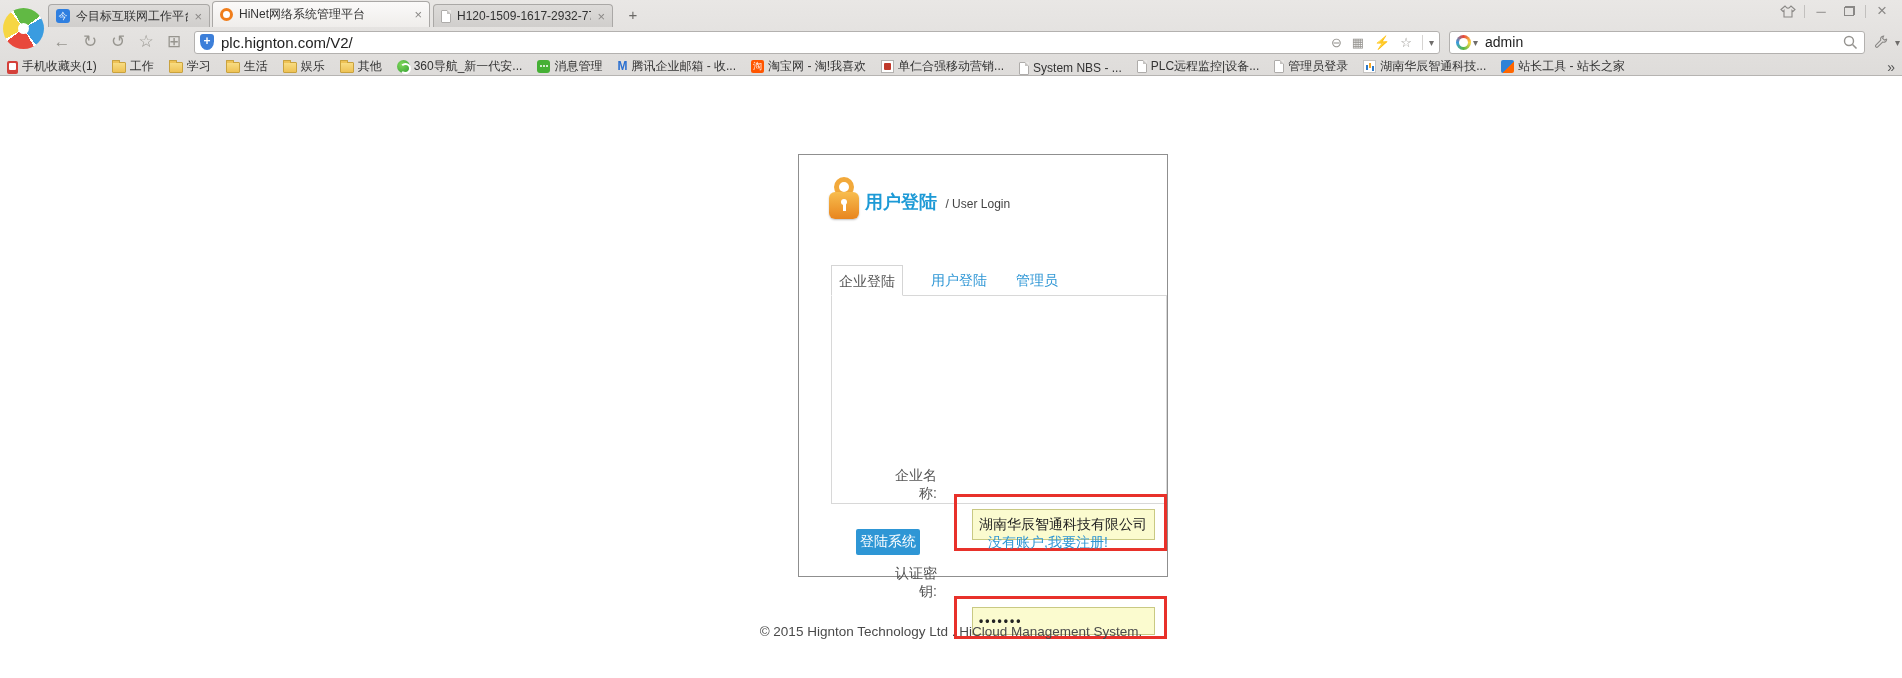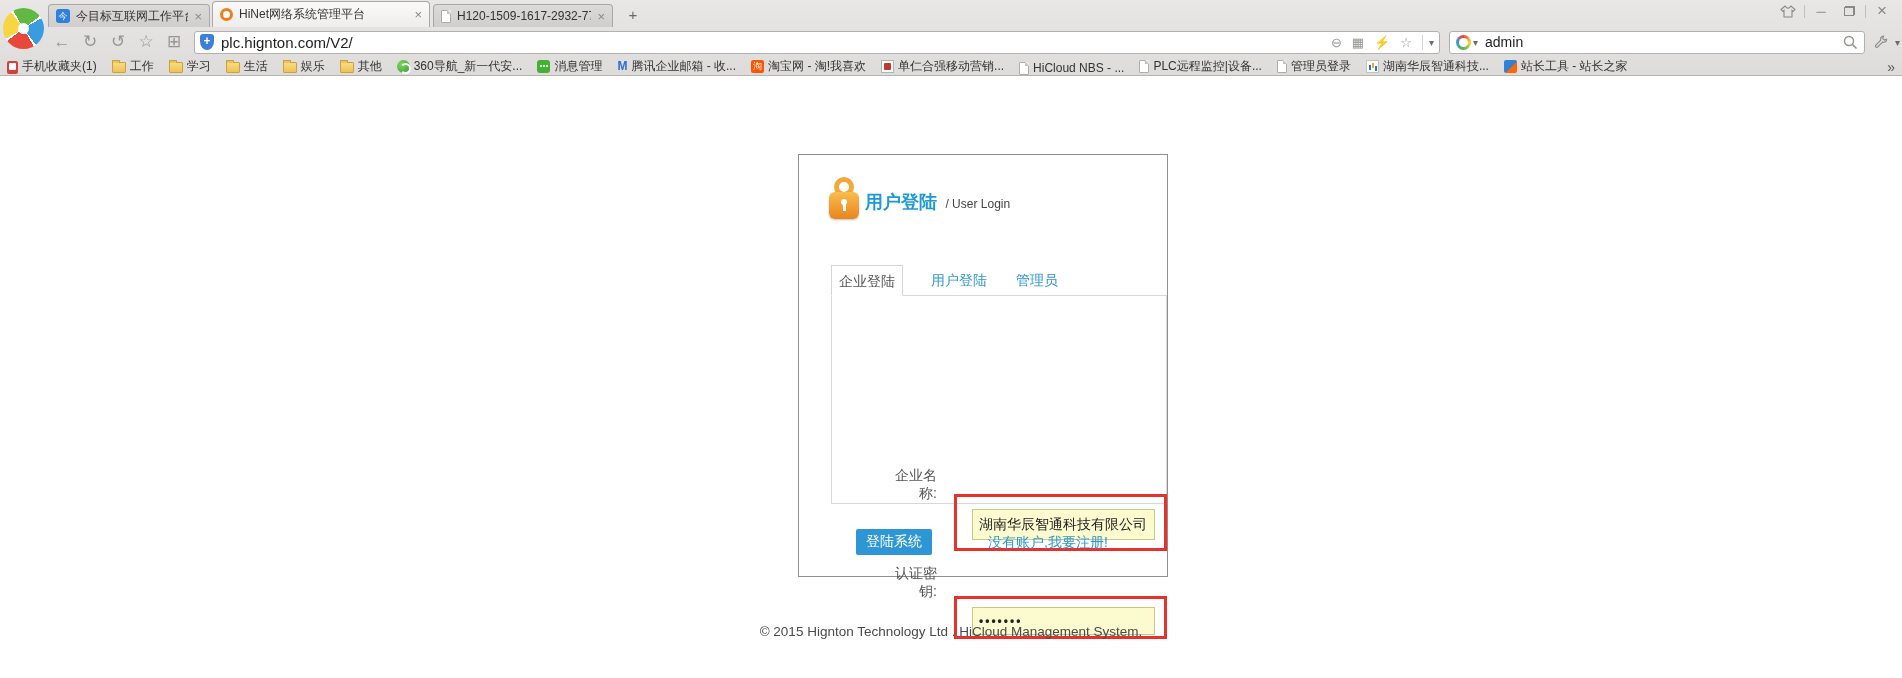--- a/index.html
+++ b/index.html
@@ -101,21 +101,21 @@
   .flabel.l1 { top: 170px; }
   .flabel.l2 { top: 268px; }
   .redbox { position: absolute; left: 122px; width: 213px; border: 3px solid #e8312a; }
   .redbox.r1 { top: 198px; height: 57px; }
   .redbox.r2 { top: 300px; height: 43px; }
   .yinput { display: block; background: #fbfbcf; border: 1px solid #c9c983; font-size: 14px; color: #222; padding: 0 6px;
     outline: none; width: 183px; font-family: "Liberation Sans", sans-serif; }
   .yinput.i1 { margin: 12px 0 0 15px; height: 31px; }
   .yinput.i2 { margin: 8px 0 0 15px; height: 28px; font-weight: bold; letter-spacing: 2px; font-size: 12px; }
 
-  .loginbtn { position: absolute; left: 57px; top: 374px; width: 76px; height: 26px; background: #2e96d5; color: #fff;
+  .loginbtn { position: absolute; left: 57px; top: 374px; width: 64px; height: 26px; background: #2e96d5; color: #fff;
     border: none; border-radius: 2px; font-size: 14px; cursor: pointer; font-family: "Liberation Sans", sans-serif; }
   .reglink { position: absolute; left: 189px; top: 379px; font-size: 14px; color: #2e96d5; text-decoration: none; cursor: pointer; }
 
   .footer { position: absolute; top: 548px; left: 0; width: 100%; text-align: center; font-size: 13.5px; color: #4a4a4a; }
 </style>
 </head>
 <body>
 
 <div class="screen">
 
@@ -232,21 +232,21 @@
       <span class="bm">
           <span class="ic ic-taobao">淘</span>
           <span>淘宝网 - 淘!我喜欢</span>
         </span>
       <span class="bm">
           <span class="ic ic-stamp"></span>
           <span>单仁合强移动营销...</span>
         </span>
       <span class="bm">
           <span class="ic ic-page"></span>
-          <span>HiCloud NBS - ...</span>
+          <span>System NBS - ...</span>
         </span>
       <span class="bm">
           <span class="ic ic-page"></span>
           <span>PLC远程监控|设备...</span>
         </span>
       <span class="bm">
           <span class="ic ic-page"></span>
           <span>管理员登录</span>
         </span>
       <span class="bm">

